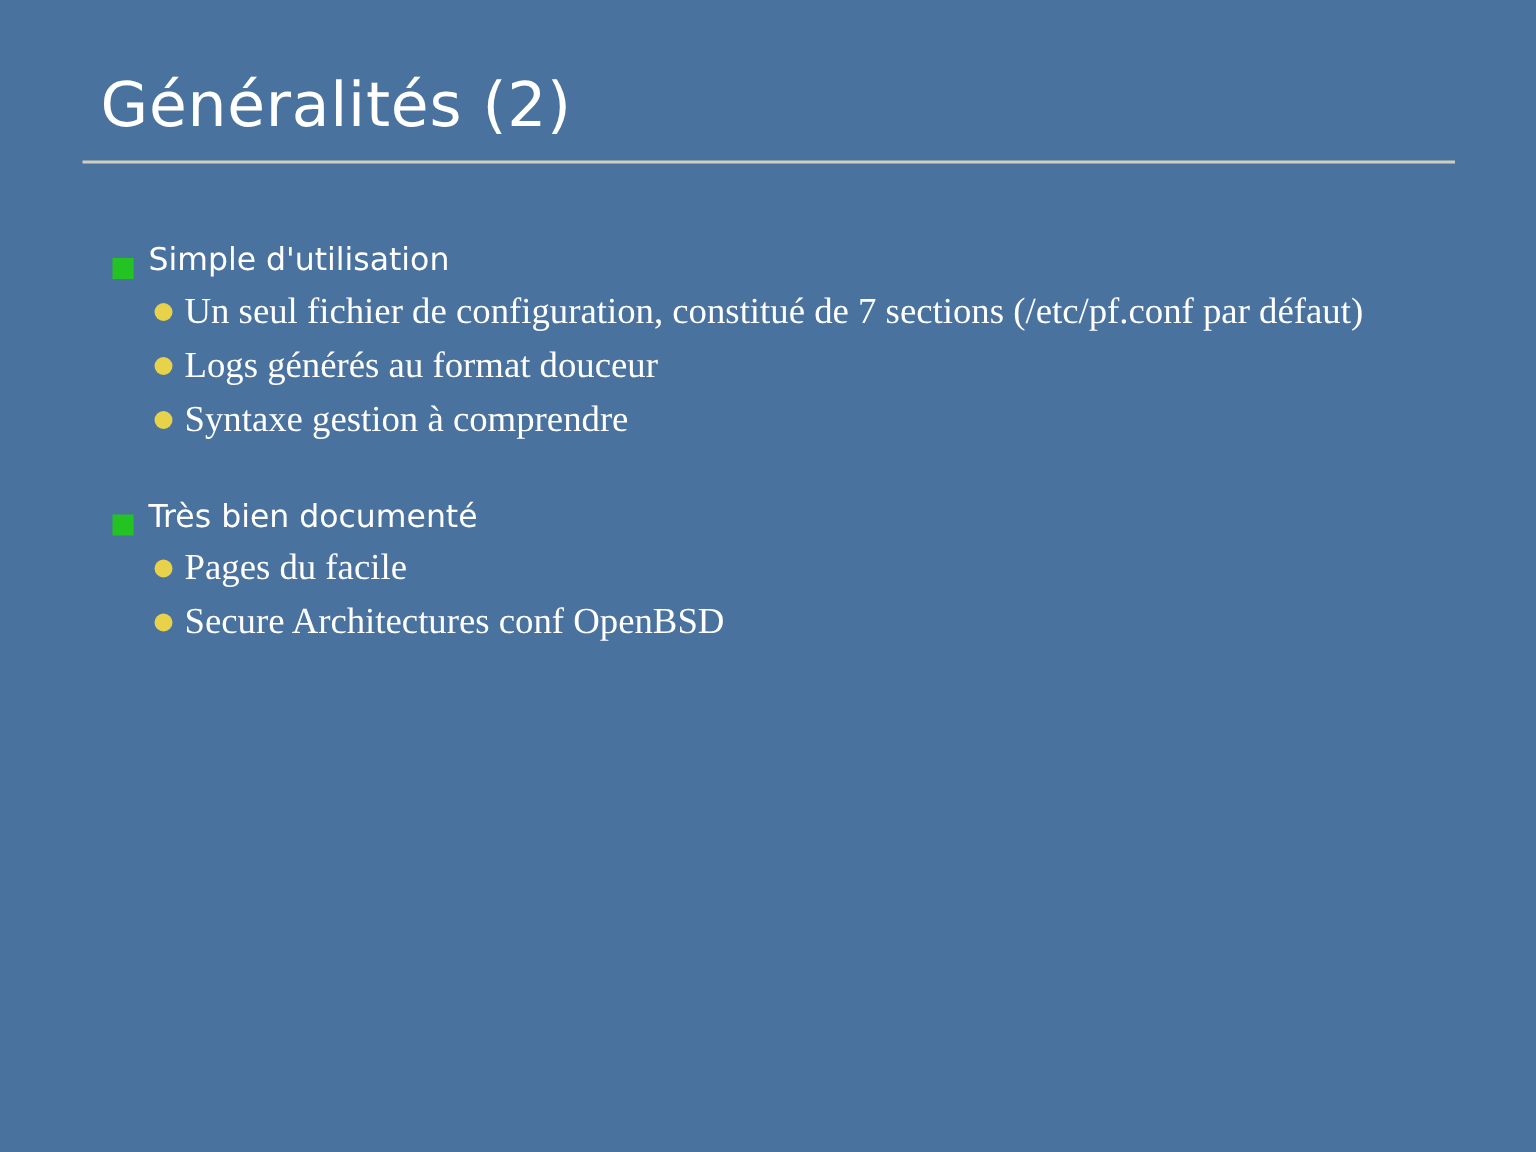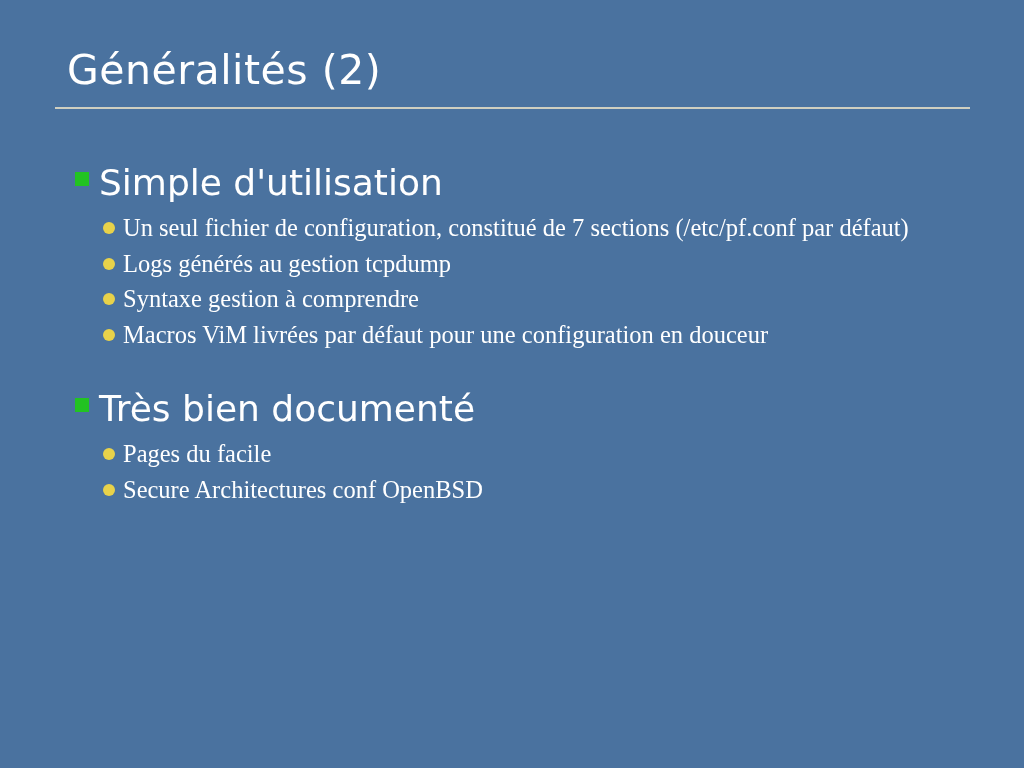--- a/index.html
+++ b/index.html
@@ -58,21 +58,21 @@
   .sq-bullet {
     width: 14px;
     height: 14px;
     background: #22c322;
     margin-top: 12px;
     margin-right: 10px;
     flex: 0 0 auto;
   }
   .lvl1-text {
     font-family: "DejaVu Sans", sans-serif;
-    font-size: 36px;
+    font-size: 21px;
     color: #ffffff;
     line-height: 1.3;
   }
   .sublist {
     margin-left: 28px;
     margin-top: 4px;
   }
   .lvl2 {
     display: flex;
     align-items: flex-start;
@@ -112,29 +112,25 @@
         <span class="sq-bullet"></span>
         <span class="lvl1-text">Simple d'utilisation</span>
       </div>
       <div class="sublist">
         <div class="lvl2">
           <span class="dot-bullet"></span>
           <span class="lvl2-text">Un seul fichier de configuration, constitué de 7 sections (/etc/pf.conf par défaut)</span>
         </div>
         <div class="lvl2">
           <span class="dot-bullet"></span>
-          <span class="lvl2-text">Logs générés au gestion tcpdump</span>
+          <span class="lvl2-text">Logs générés au format douceur</span>
         </div>
         <div class="lvl2">
           <span class="dot-bullet"></span>
           <span class="lvl2-text">Syntaxe gestion à comprendre</span>
-        </div>
-        <div class="lvl2">
-          <span class="dot-bullet"></span>
-          <span class="lvl2-text">Macros ViM livrées par défaut pour une configuration en douceur</span>
         </div>
       </div>
     </div>
 
     <div class="block">
       <div class="lvl1">
         <span class="sq-bullet"></span>
         <span class="lvl1-text">Très bien documenté</span>
       </div>
       <div class="sublist">

